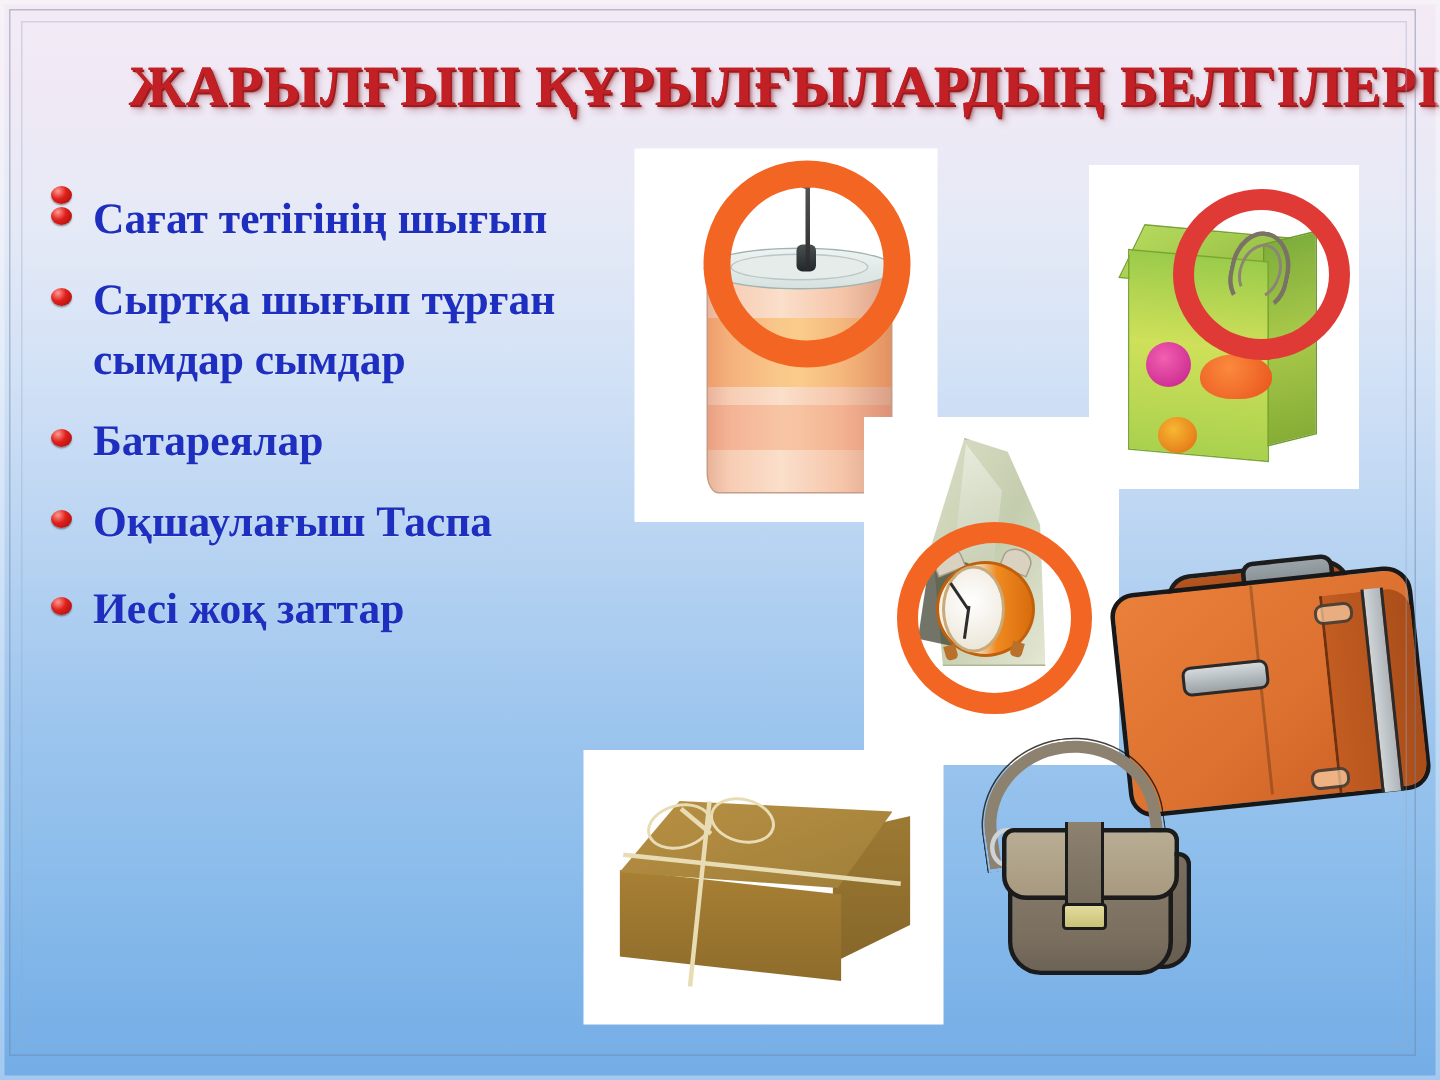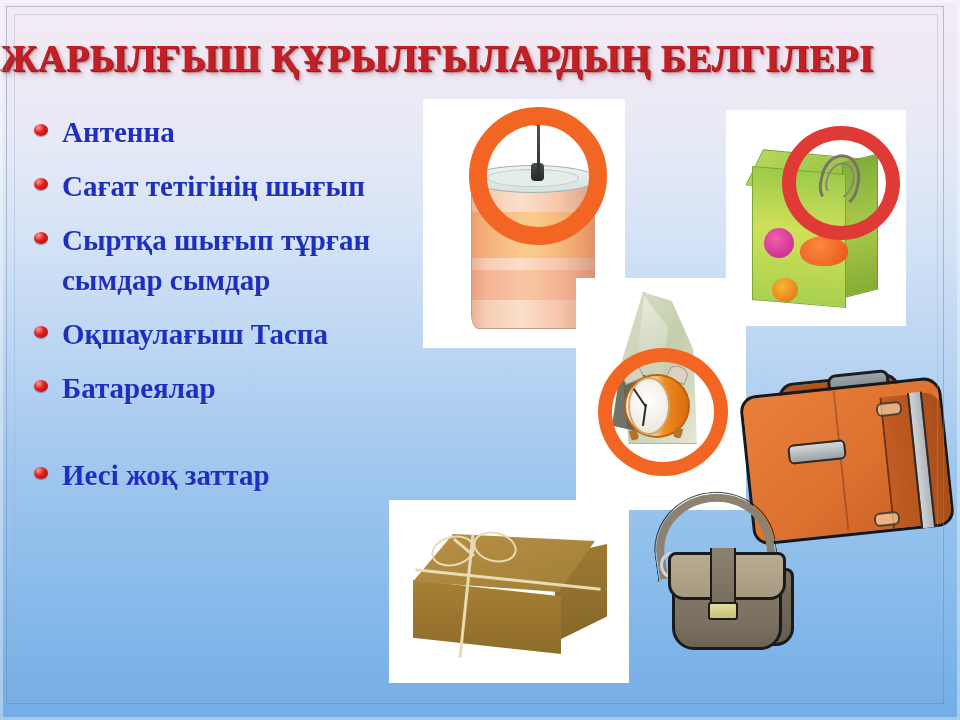--- a/index.html
+++ b/index.html
@@ -49,21 +49,21 @@
     box-shadow: inset 0 0 0 3px rgba(255,255,255,0.35);
     pointer-events: none;
   }
 
   
   .title {
     position: absolute;
     left: 0;
     top: 36px;
     width: 960px;
-    text-align: left;
+    text-align: right;
     font-family: "Liberation Serif", "DejaVu Serif", serif;
     font-weight: bold;
     font-size: 38px;
     line-height: 44px;
     letter-spacing: 0.5px;
     color: #c32026;
     text-shadow:
        1px 1px 0 #9d1a1f,
        2px 2px 2px rgba(120,20,25,0.45),
        3px 4px 5px rgba(120,20,25,0.25);
@@ -78,21 +78,21 @@
     position: absolute;
     left: 30px;
     top: 112px;
     width: 360px;
   }
   .bullet-row {
     position: relative;
     padding-left: 32px;
     margin-bottom: 14px;
   }
-  .bullet-row.last { margin-top: 47px; }
+  .bullet-row.last { margin-top: 18px; }
   .bullet-dot {
     position: absolute;
     left: 4px;
     top: 12px;
     width: 14px;
     height: 12px;
     border-radius: 50%;
     background:
       radial-gradient(circle at 33% 28%, #ff9a92 0%, #e0201c 42%, #9c0d0c 100%);
     box-shadow: 0 1px 1px rgba(0,0,0,0.35);
@@ -522,41 +522,40 @@
 <body>
 
 <div id="slide">
 
   <div class="title">ЖАРЫЛҒЫШ ҚҰРЫЛҒЫЛАРДЫҢ БЕЛГІЛЕРІ</div>
 
   <div class="bullets">
 
     <div class="bullet-row">
       <span class="bullet-dot"></span>
-      <span class="bullet-text">Антенна</span>
     </div>
 
     <div class="bullet-row">
       <span class="bullet-dot"></span>
       <span class="bullet-text">Сағат тетігінің шығып</span>
     </div>
 
     <div class="bullet-row">
       <span class="bullet-dot"></span>
       <span class="bullet-text">Сыртқа шығып тұрған сымдар сымдар</span>
     </div>
 
     <div class="bullet-row">
       <span class="bullet-dot"></span>
-      <span class="bullet-text">Оқшаулағыш Таспа</span>
+      <span class="bullet-text">Батареялар</span>
     </div>
 
     <div class="bullet-row">
       <span class="bullet-dot"></span>
-      <span class="bullet-text">Батареялар</span>
+      <span class="bullet-text">Оқшаулағыш Таспа</span>
     </div>
 
     <div class="bullet-row last">
       <span class="bullet-dot"></span>
       <span class="bullet-text">Иесі жоқ заттар</span>
     </div>
 
   </div>
 
   <div class="panel" style="left:423px; top:99px; width:202px; height:249px;">

